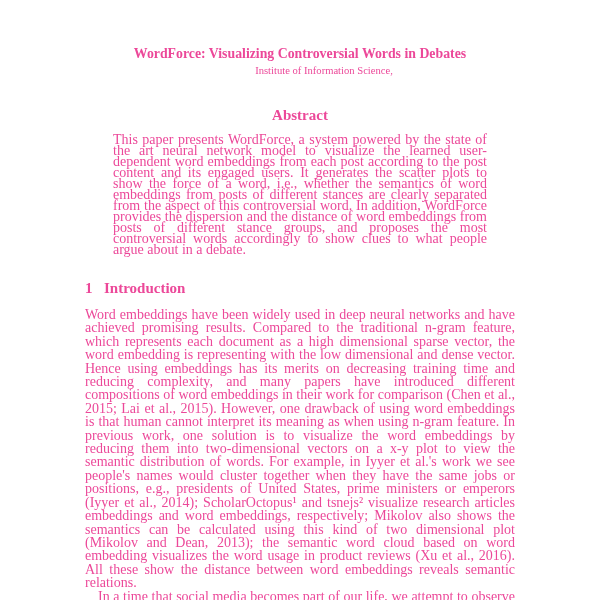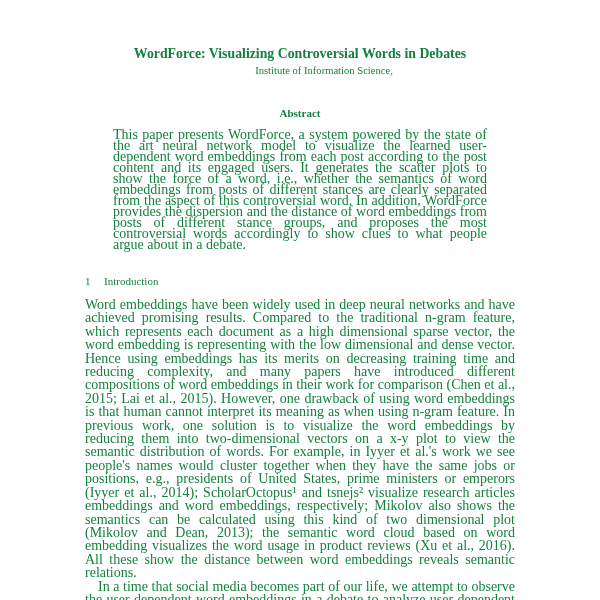--- a/index.html
+++ b/index.html
@@ -1,21 +1,21 @@
 <!DOCTYPE html>
 <html><head>
 <meta charset="utf-8">
 <style>
   * { margin: 0; padding: 0; box-sizing: border-box; }
   html, body { background: #ffffff; }
   .page {
     width: 600px;
     height: 600px;
     background: #ffffff;
-    color: #15803d;
+    color: #ec4899;
     font-family: "Liberation Serif", serif;
     overflow: hidden;
     position: relative;
   }
   .title {
     padding-top: 46px;
     text-align: center;
     font-size: 13.8px;
     font-weight: bold;
   }
@@ -28,34 +28,34 @@
   .authors span { margin: 0 9px; }
   .affil, .emails {
     text-align: center;
     font-size: 10.6px;
     line-height: 13px;
   }
   .affil-first { margin-top: 2px; margin-left: 48px; }
   .abstract-head {
     margin-top: 30px;
     text-align: center;
-    font-size: 11px;
+    font-size: 15px;
     font-weight: bold;
   }
   .abstract-body {
     margin: 10px 113px 0 113px;
     font-size: 14px;
     line-height: 11px;
     text-align: justify;
     text-justify: inter-word;
   }
   .section-head {
     margin: 25px 85px 0 85px;
-    font-size: 11px;
-    font-weight: normal;
+    font-size: 15px;
+    font-weight: bold;
   }
   .section-head .num { display: inline-block; width: 19px; }
   .body-text {
     margin: 11px 85px 0 85px;
     font-size: 14px;
     line-height: 13.4px;
     text-align: justify;
     text-justify: inter-word;
   }
   .body-text p.indent { text-indent: 13px; }

